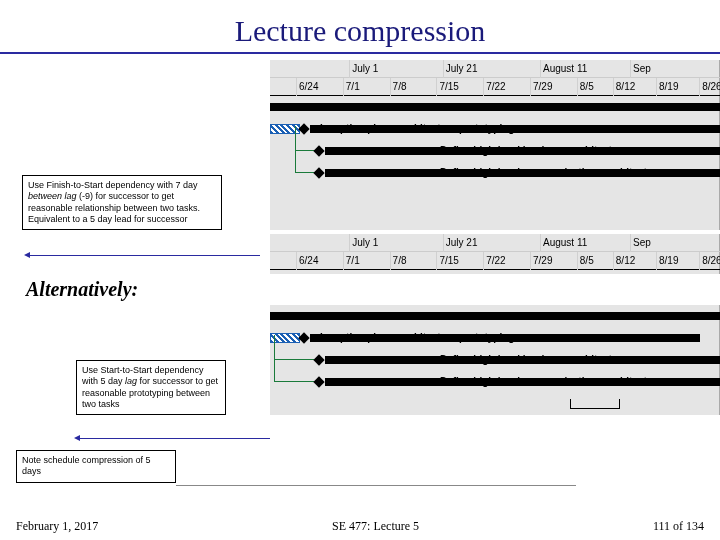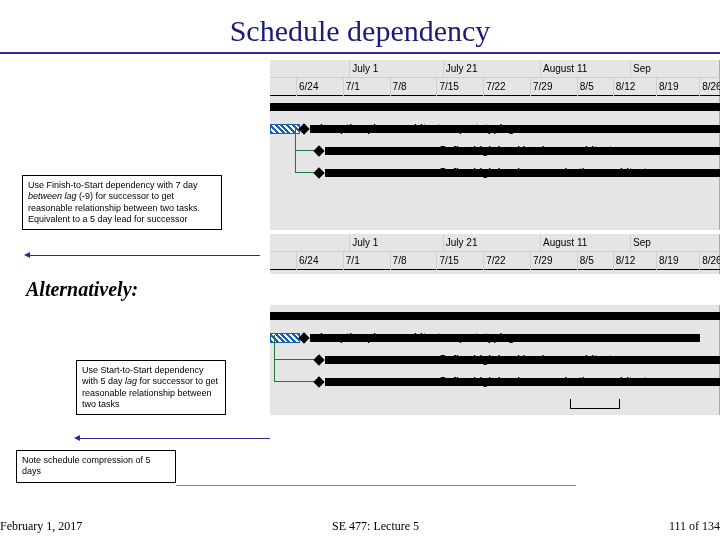--- a/index.html
+++ b/index.html
@@ -113,42 +113,42 @@
     padding: 4px 0 4px 26px;
   }
   .footer {
     position: absolute;
     bottom: 6px;
     left: 0; right: 0;
     font-size: 12px;
     font-family: "Times New Roman", serif;
     display: flex;
     justify-content: space-between;
-    padding: 0 0;
+    padding: 0 16px;
     margin-top: 28px;
   }
   .bracket {
     position: absolute;
     border: 1px solid #000;
     border-top: none;
     height: 10px;
   }
   .right-edge {
     position: absolute;
     right: 0;
     top: 0;
     bottom: 0;
     width: 1px;
     background: #aaa;
   }
 </style>
 </head>
 <body>
 
-<h1 class="title">Schedule dependency</h1>
+<h1 class="title">Lecture compression</h1>
 <div class="hr-top"></div>
 
 <div class="chart" style="margin-left:270px; margin-right:0; margin-top:6px; height:170px;">
   <div class="right-edge"></div>
   <div class="timeline-header">
     <div class="timeline-row top" id="tl1-major">
         <span class="tick" style="left: 79.2px;">July 1</span>
         <span class="tick" style="left: 172.8px;">July 21</span>
         <span class="tick" style="left: 270px;">August 11</span>
         <span class="tick" style="left: 360px;">Sep</span>
@@ -219,21 +219,21 @@
         <span class="tick" style="left: 316.8px;">8/12</span>
         <span class="tick" style="left: 360px;">8/19</span>
         <span class="tick" style="left: 403.2px;">8/26</span>
       </div>
   </div>
 </div>
 
 <h2 class="alt-heading">Alternatively:</h2>
 
 <div class="callout" style="left:76px; top:360px; width:150px;">
-  <span>Use Start-to-Start dependency with 5 day </span><span class="italic">lag</span><span> for successor to get reasonable relationship between two tasks</span>
+  <span>Use Start-to-Start dependency with 5 day </span><span class="italic">lag</span><span> for successor to get reasonable prototyping between two tasks</span>
 </div>
 <div class="arrow-line" style="left:80px; top:438px; width:190px;"></div>
 <div class="arrow-head" style="left:74px; top:435px;"></div>
 
 <div class="chart" style="margin-left:270px; margin-right:0; margin-top:0; height:110px;">
   <div class="right-edge"></div>
   <div class="bar-row">
     <div class="bar" style="left:0; width:100%;"></div>
   </div>
   <div class="bar-row">

